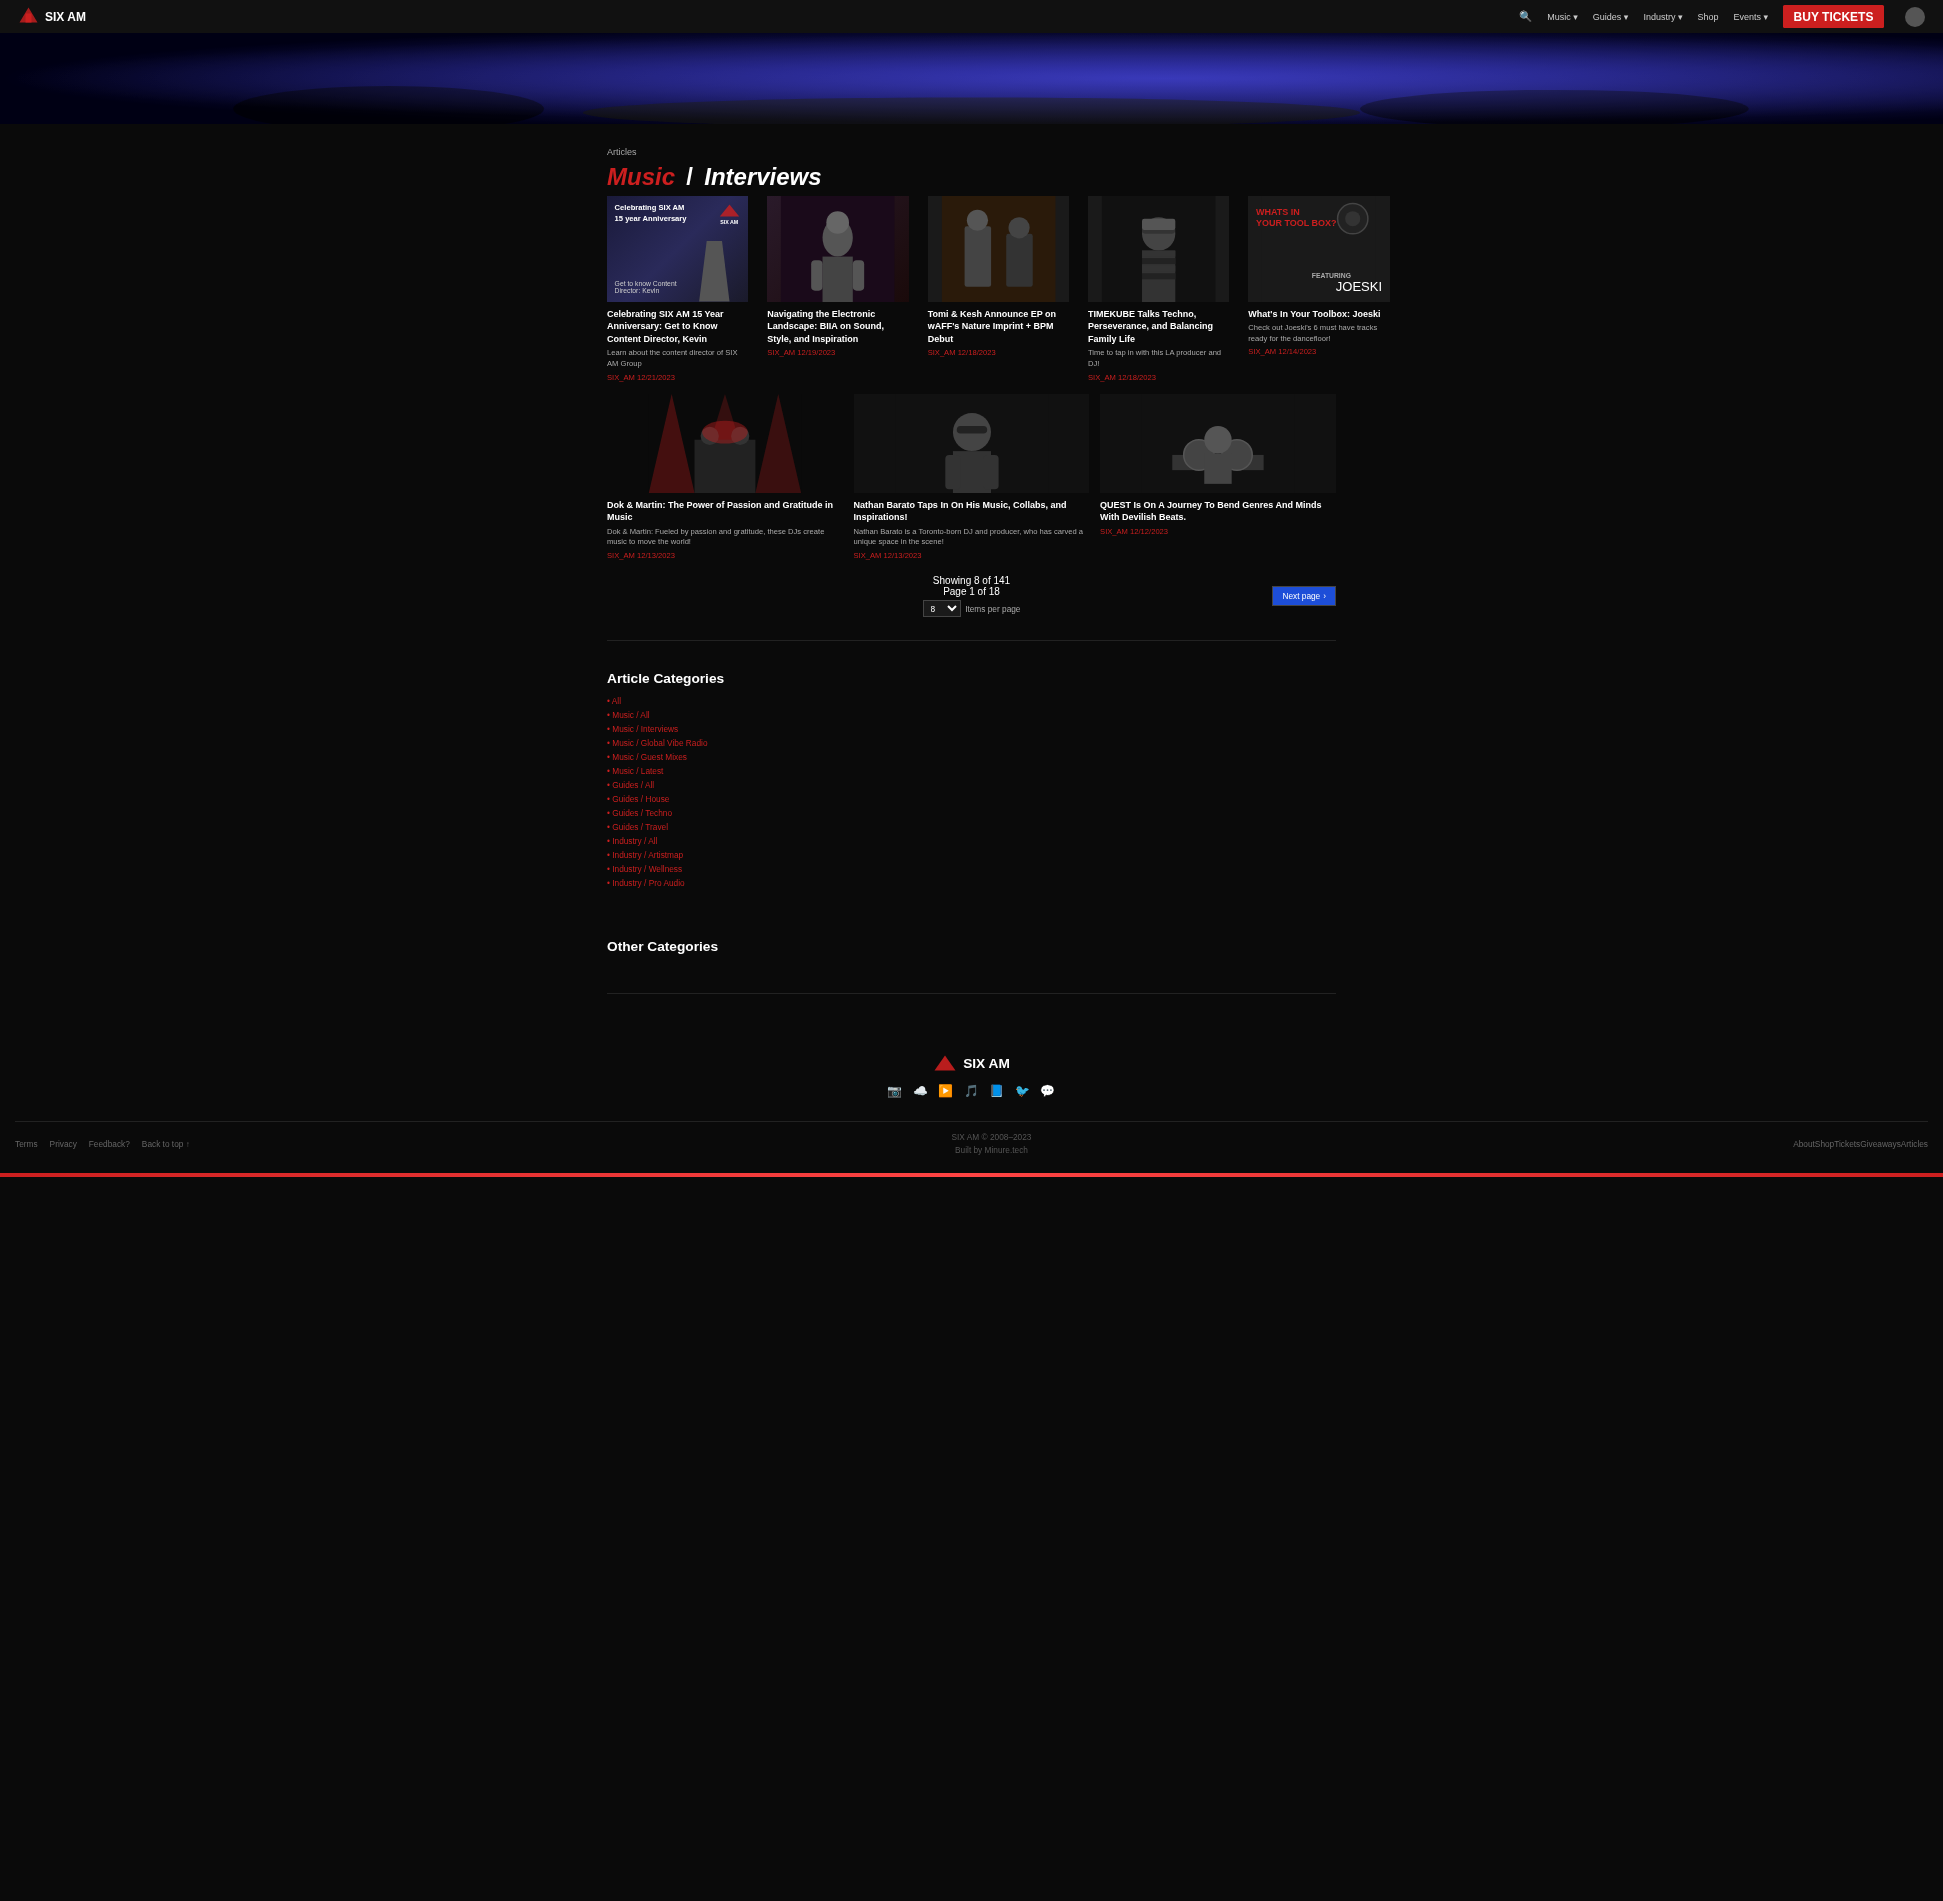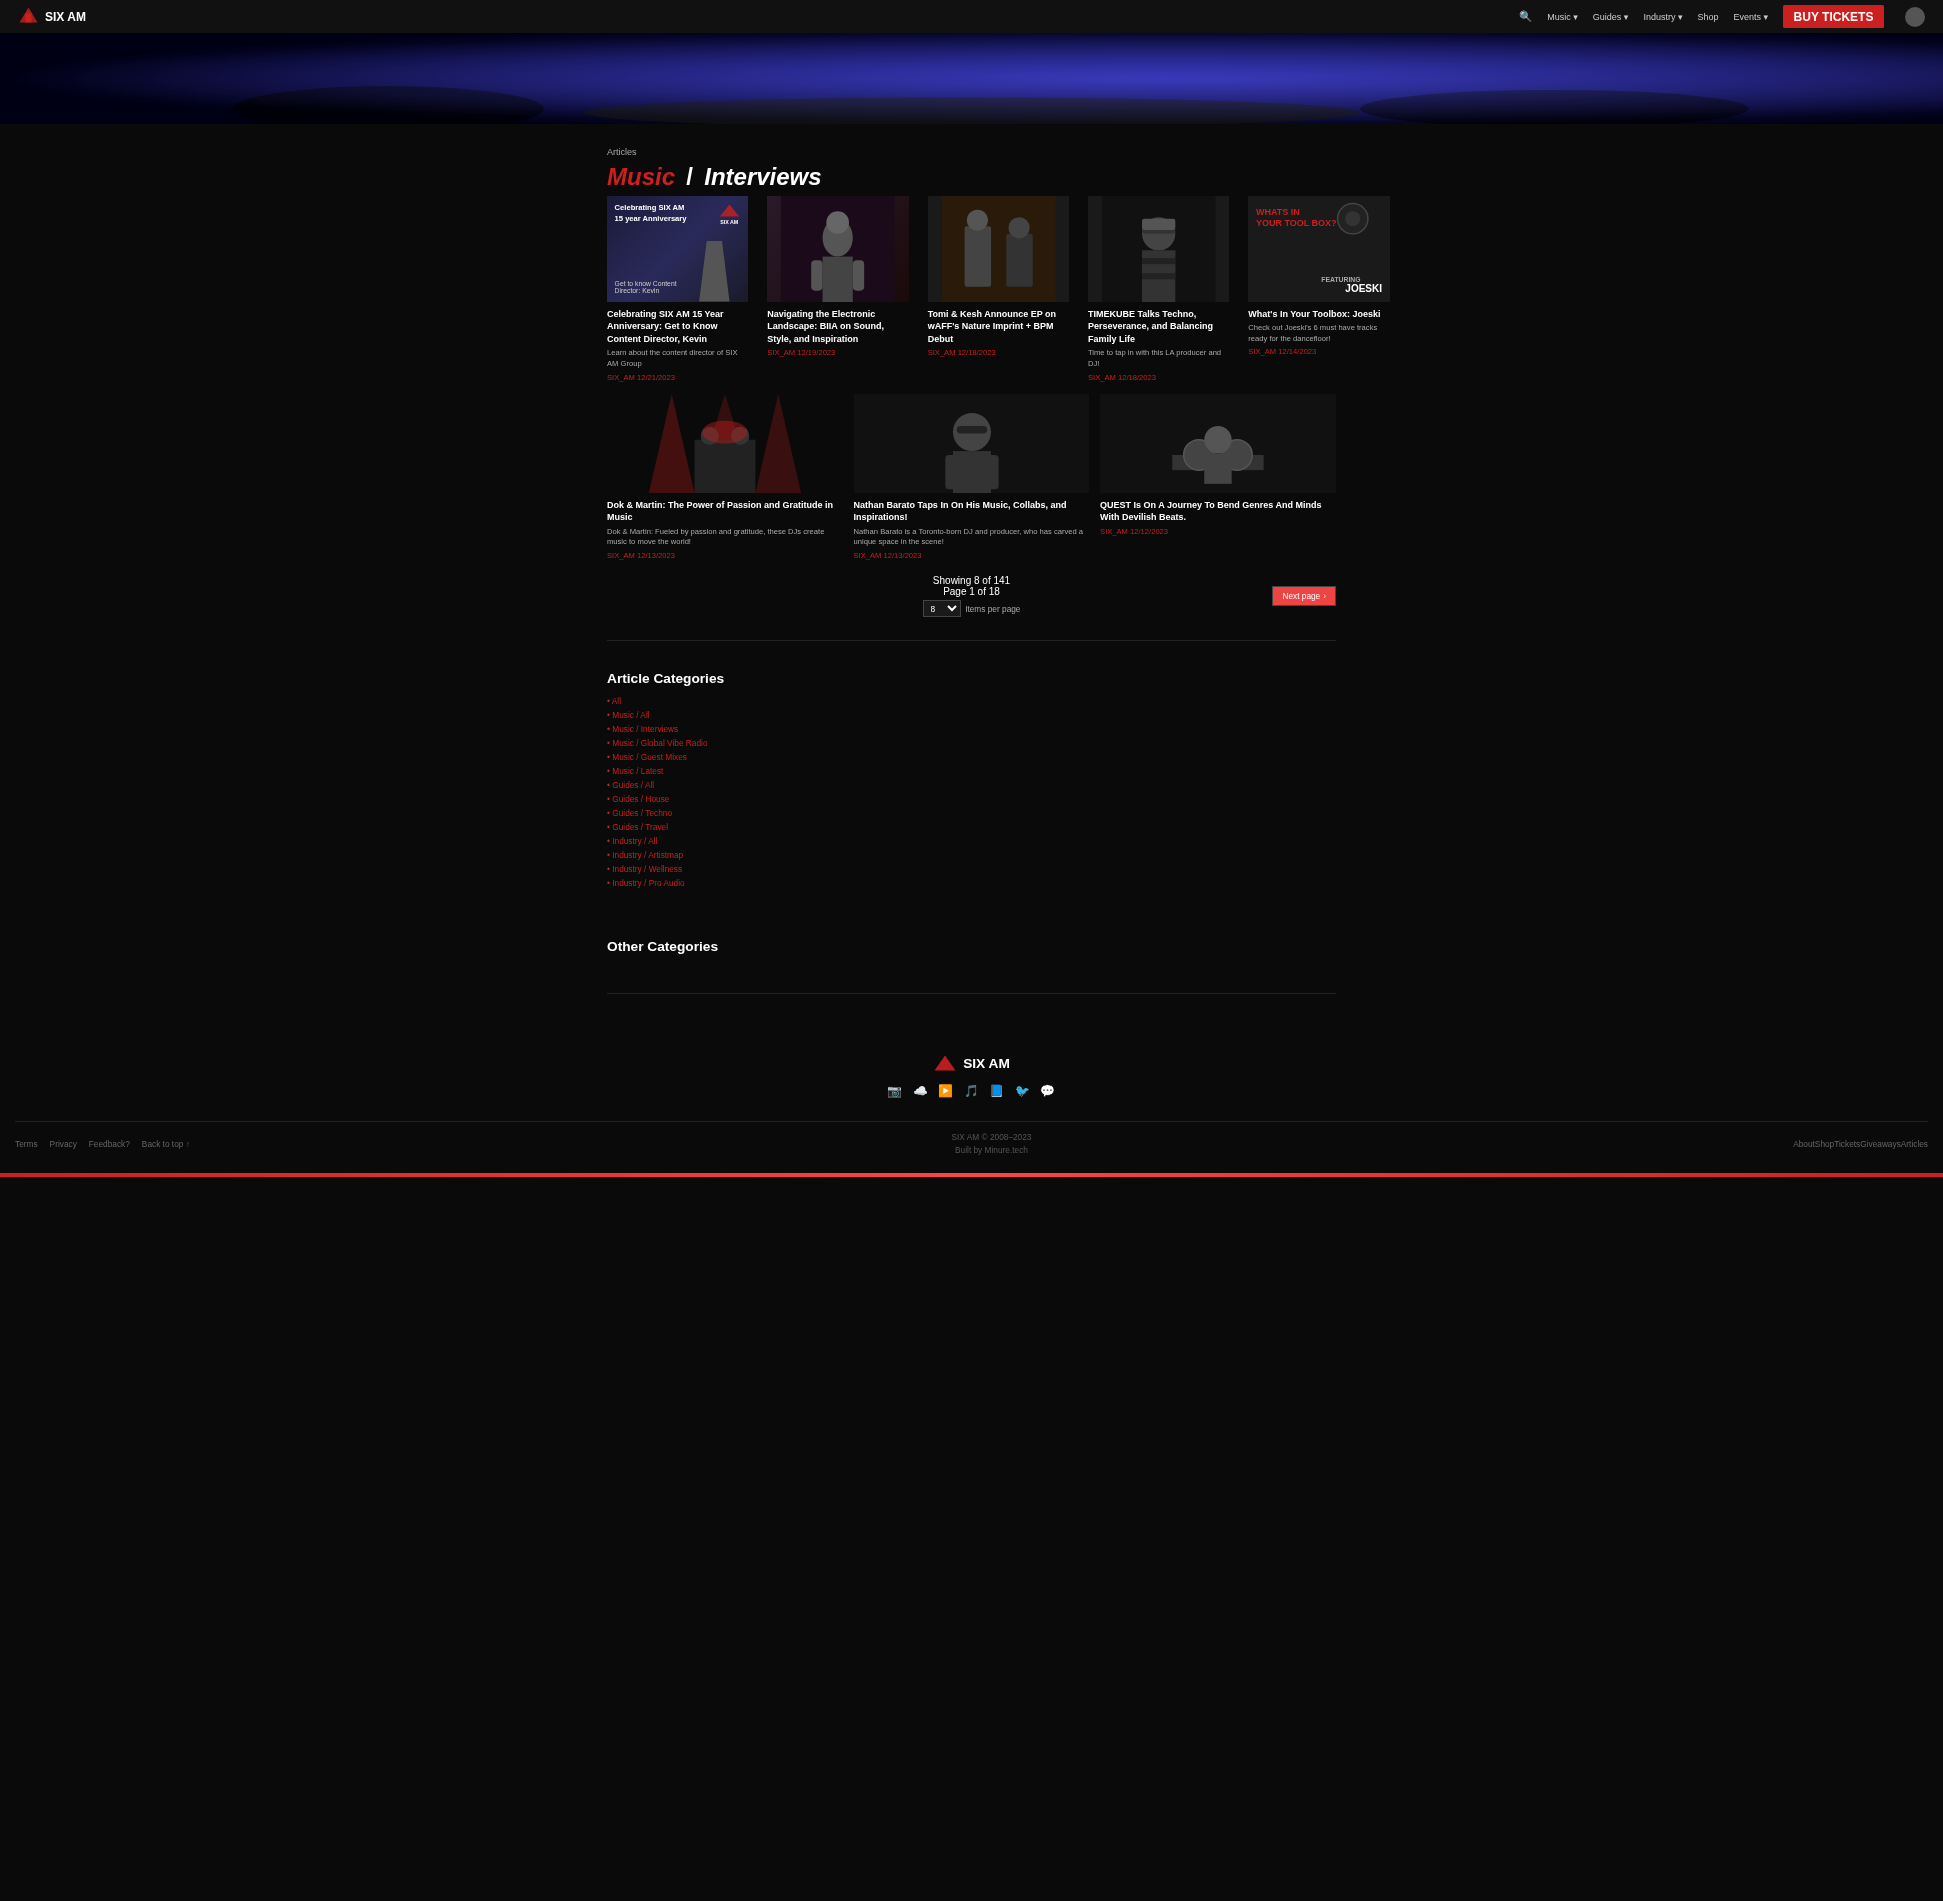--- a/index.html
+++ b/index.html
@@ -59,21 +59,21 @@
     .card-img { width: 100%; aspect-ratio: 4/3; object-fit: cover; background: #333; position: relative; overflow: hidden; margin-bottom: 6px; }
     .card-title { font-size: 9px; font-weight: 700; color: #fff; line-height: 1.4; margin-bottom: 3px; }
     .card-excerpt { font-size: 7.6px; color: #aaa; line-height: 1.4; margin-bottom: 3px; }
     .card-meta { font-size: 7.6px; color: #cc1f1f; }
 
     
     .articles-grid-2 { display: grid; grid-template-columns: repeat(3, 1fr); gap: 10.6px; margin-bottom: 15px; }
 
     
     .pagination { display: flex; align-items: center; justify-content: center; gap: 9px; margin-bottom: 23px; position: relative; }
-    .next-page-btn { position: absolute; right: 0; background: #ef4444; border: 0.8px solid #444; color: #fff; padding: 3.8px 9px; font-size: 8.3px; cursor: pointer; display: flex; align-items: center; gap: 3px; }
+    .next-page-btn { position: absolute; right: 0; background: #1d4ed8; border: 0.8px solid #444; color: #fff; padding: 3.8px 9px; font-size: 8.3px; cursor: pointer; display: flex; align-items: center; gap: 3px; }
     .items-per-page { display: flex; align-items: center; gap: 4.6px; font-size: 8.3px; color: #aaa; }
     .items-select { background: #1a1a1a; border: 0.8px solid #444; color: #fff; padding: 1.5px 3px; font-size: 8.3px; }
 
     
     .categories-section { padding: 15px 0; }
     .categories-title { font-size: 13.7px; font-weight: 700; margin-bottom: 9px; }
     .categories-list { list-style: none; }
     .categories-list li { margin-bottom: 3px; }
     .categories-list a { color: #cc1f1f; font-size: 8.3px; text-decoration: none; }
     .categories-list a::before { content: '• '; color: #cc1f1f; }
@@ -239,21 +239,21 @@
     </div>
 
     <div class="article-card">
       <div class="card-img toolbox-card" style="height:106px;position:relative;overflow:hidden;">
         <svg width="100%" height="106" viewBox="0 0 150 140">
           <rect width="150" height="140" fill="#1a1a1a"></rect>
           <circle cx="120" cy="30" r="20" fill="#222" stroke="#444" stroke-width="2"></circle>
           <circle cx="120" cy="30" r="10" fill="#333"></circle>
         </svg>
         <div style="position:absolute;top:11.4px;left:7.6px;font-size:9px;font-weight:900;color:#cc1f1f;line-height:1.2;text-transform:uppercase;">WHATS IN<br>YOUR TOOL BOX?</div>
-        <div style="position:absolute;bottom:7.6px;right:7.6px;font-size:6.8px;color:#aaa;font-weight:700;">FEATURING<br><span style="font-size:10px;color:#fff;font-weight:700;margin-left:24px;">JOESKI</span></div>
+        <div style="position:absolute;bottom:7.6px;right:7.6px;font-size:6.8px;color:#aaa;font-weight:700;">FEATURING<br><span style="font-size:13px;color:#fff;font-weight:400;margin-left:24px;">JOESKI</span></div>
       </div>
       <div class="card-title">What's In Your Toolbox: Joeski</div>
       <div class="card-excerpt">Check out Joeski's 6 must have tracks ready for the dancefloor!</div>
       <div class="card-meta">
         <span>SIX_AM</span> <span>12/14/2023</span>
       </div>
     </div>
   </div>
 
   <div class="articles-grid-2">

